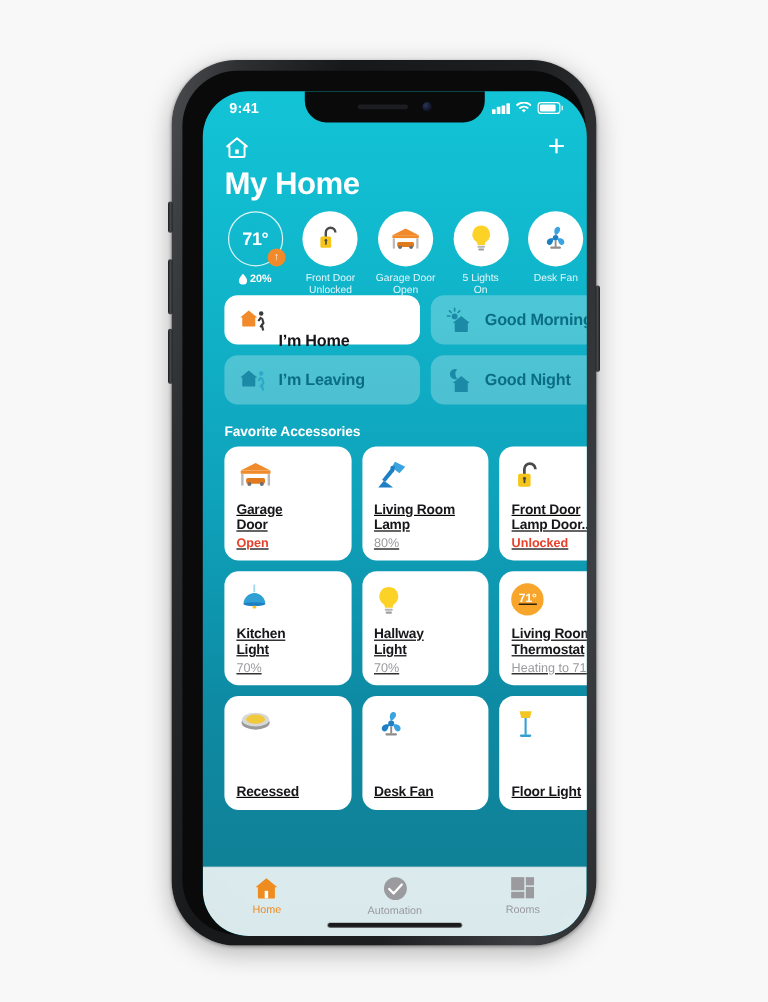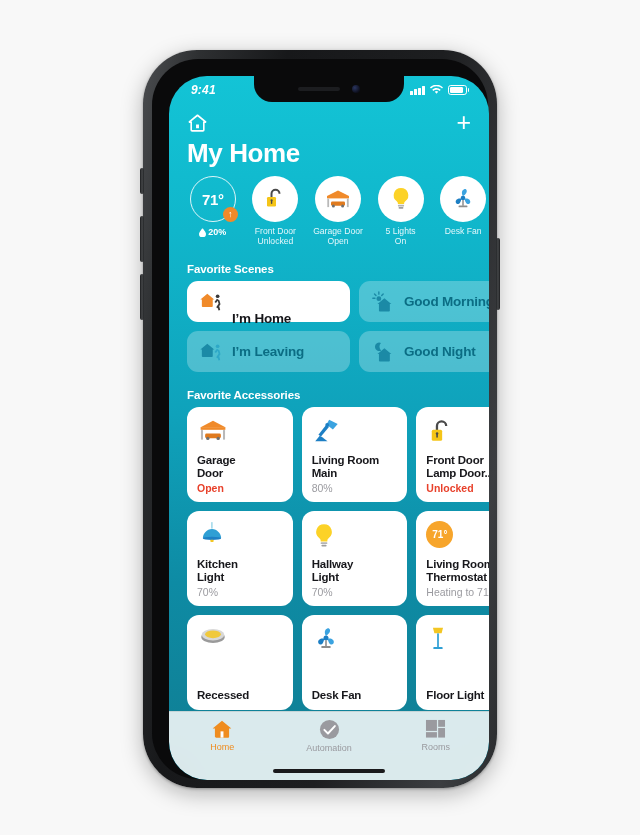--- a/index.html
+++ b/index.html
@@ -51,21 +51,21 @@
   #front-camera{width:8px;height:8px;border-radius:50%;
     background:radial-gradient(circle at 35% 35%,#2a3560,#0d0f1c 70%);}
 
   
   #status-bar{
     position:relative; z-index:30; height:26px;
     display:flex; align-items:center; justify-content:space-between;
     padding:0 20px 0 22px; color:#fff;
     font-size:12px; font-weight:bold;
   }
-  #status-time{letter-spacing:.2px; margin-top:2px;font-style:italic;}
+  #status-time{letter-spacing:.2px; margin-top:2px;}
   #status-icons{display:flex; align-items:center; gap:5px; margin-top:2px;}
   .sig-bars{display:flex;align-items:flex-end;gap:1.5px;height:9px;}
   .sig-bars i{width:2.5px;background:#fff;border-radius:.5px;display:block;}
   .sig-bars i:nth-child(1){height:4px;}
   .sig-bars i:nth-child(2){height:5.5px;}
   .sig-bars i:nth-child(3){height:7px;}
   .sig-bars i:nth-child(4){height:9px;}
   .battery{width:19px;height:9.5px;border:1.3px solid #fff;border-radius:2.8px;padding:1.2px;}
   .battery span{display:block;height:100%;width:88%;background:#fff;border-radius:1.2px;}
   .battery-tip{width:1.4px;height:4px;background:#fff;border-radius:0 1px 1px 0;margin-left:1px;}
@@ -122,21 +122,21 @@
   }
   .scene-card.active{background:#fff;}
   .scene-card.inactive{background:rgba(255,255,255,.26);}
   .scene-label{font-size:13.5px;font-weight:bold;letter-spacing:-.2px;white-space:nowrap;}
   .scene-card.active .scene-label{color:#16161a;margin-top:33px;}
   .scene-card.inactive .scene-label{color:#0b6d84;}
 
   
   #accessories-grid{
     display:grid;grid-template-columns:repeat(3,1fr);gap:9px;
-    padding:0 0 0 18px;width:353px;
+    padding:0 0 0 18px;width:353px;text-decoration:underline;
   }
   .acc-card{
     background:#fff;border-radius:12px;height:95px;
     padding:10px 9px 8px 10px;display:flex;flex-direction:column;
     justify-content:space-between;overflow:hidden;
   }
   .acc-icon{height:34px;display:flex;align-items:flex-start;}
   .acc-name{
     font-size:11.5px;font-weight:bold;color:#17171b;
     line-height:1.18;letter-spacing:-.2px;
@@ -145,21 +145,21 @@
   .acc-state.alert{color:#e8412b;font-weight:600;}
   .acc-state.muted{color:#9b9ba0;font-weight:500;}
   .thermo-badge{
     width:27px;height:27px;border-radius:50%;background:#f7a52b;
     display:flex;align-items:center;justify-content:center;
     color:#fff;font-size:10px;font-weight:bold;
   }
 
   
   #tab-bar{
-    position:absolute;left:0;bottom:0;width:100%;height:69px;
+    position:absolute;left:0;bottom:0;width:100%;height:58px;
     background:rgba(233,242,243,.93);
     backdrop-filter:blur(12px);
     border-top:.5px solid rgba(0,0,0,.09);
     display:flex;align-items:flex-start;padding-top:7px;z-index:25;
   }
   .tab{flex:1;display:flex;flex-direction:column;align-items:center;gap:3px;}
   .tab-label{font-size:9px;font-weight:500;}
   .tab.active .tab-label{color:#ef8c1f;}
   .tab.idle .tab-label{color:#9a9a9f;}
   #home-indicator{
@@ -295,21 +295,20 @@
                 <rect x="13.2" y="15.3" width="1.6" height="6" fill="#8d8d8d"></rect>
                 <rect x="9.2" y="21" width="9.6" height="1.9" rx=".9" fill="#8d8d8d"></rect>
               </svg>
             </div>
             <div class="status-label">
               <div>Desk Fan</div>
             </div>
           </div>
         </div>
 
-        <div class="section-title">Favorite Scenes</div>
 
         <div id="scenes-grid">
 
           <div class="scene-card active">
             <svg width="26" height="24" viewBox="0 0 28 26">
               <path d="M10 4 2.5 10.2v.1h1.6v7.2c0 .5.4.9.9.9h10c.5 0 .9-.4.9-.9v-7.2h1.6v-.1z" fill="#f08a2a"></path>
               <circle cx="21.2" cy="6.8" r="2" fill="#3a3a3a"></circle>
               <path d="M20.4 9.4 17.8 13l1.6 1.1 1.9-2.4.9 3.1-2.6 3.8 1.6 1.2 3.1-4.3-1.2-4.3z" fill="#3a3a3a"></path>
               <path d="M22.6 16.5 24 21.8l-1.9.5-1.3-4.8z" fill="#3a3a3a"></path>
             </svg>
@@ -376,21 +375,21 @@
               <svg width="30" height="28" viewBox="0 0 28 26">
                 <path d="M16 2.5 24 6.5 19.5 11.5 13.5 7z" fill="#3ba3e0"></path>
                 <path d="M13.5 7 6 16.5l2.4 1.7L15.8 9.3z" fill="#1d7fc4"></path>
                 <path d="M7.2 17.5 3 22.5h11.5L9.6 18.8z" fill="#1d7fc4"></path>
                 <circle cx="14.2" cy="7.4" r="1.8" fill="#1d7fc4"></circle>
               </svg>
             </div>
             <div>
               <div class="acc-name">
                 <div>Living Room</div>
-                <div>Main</div>
+                <div>Lamp</div>
               </div>
               <div class="acc-state muted">80%</div>
             </div>
           </div>
 
           <div class="acc-card">
             <div class="acc-icon">
               <svg width="30" height="30" viewBox="0 0 26 26">
                 <path d="M9.5 11.5V7.8a4 4 0 0 1 8 0" fill="none" stroke="#4a4a4a" stroke-width="2"></path>
                 <rect x="5" y="11" width="9" height="9.5" rx="1.3" fill="#f5c518"></rect>

